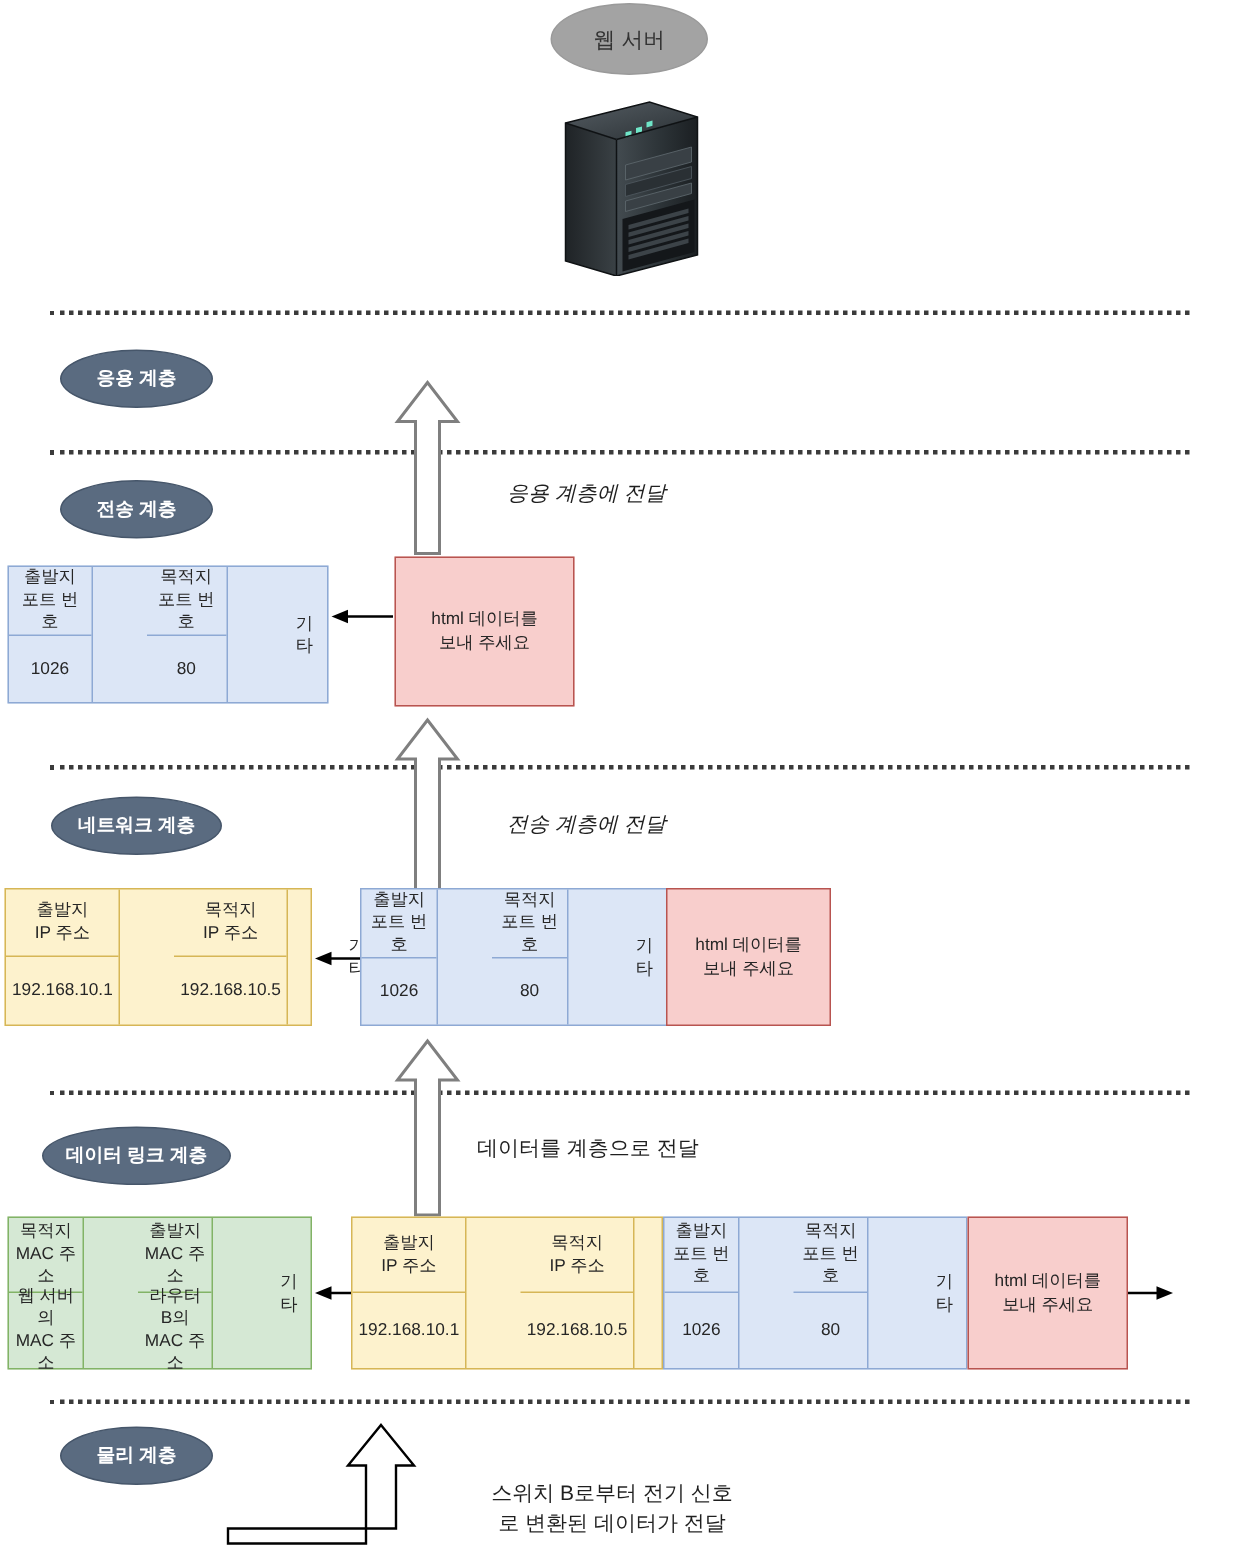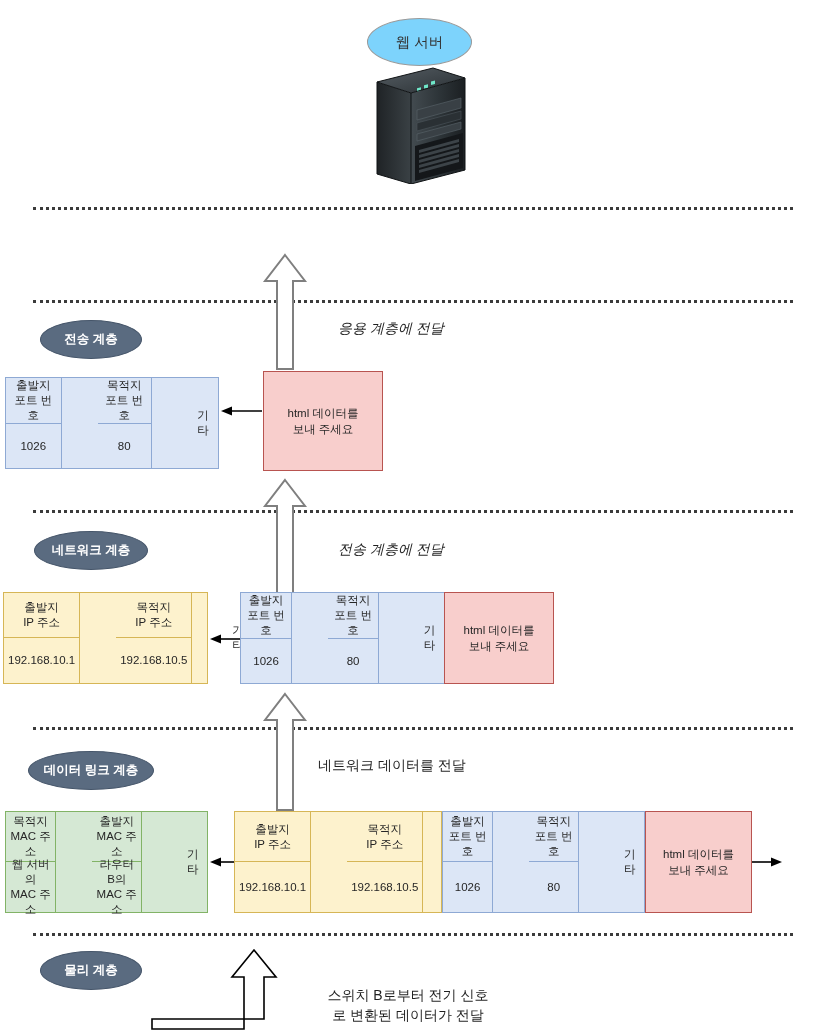--- a/index.html
+++ b/index.html
@@ -12,25 +12,25 @@
     position: relative;
     overflow: hidden;
     color: #262626;
   }
 
   .canvas { position: absolute; inset: 0; }
 
   
   .title-ellipse {
     position: absolute;
-    left: 367px; top: 18px;
+    left: 367px; top: 2px;
     width: 105px; height: 48px;
     border: 1px solid #9a9a9a;
     border-radius: 50%;
-    background: #7dd3fc;
+    background: #a3a3a3;
     display: flex; align-items: center; justify-content: center;
     font-size: 14.5px;
     color: #333333;
   }
 
   
   .server-wrap {
     position: absolute;
     left: 373px; top: 66px;
     width: 96px; height: 118px;
@@ -181,20 +181,21 @@
       <line x1="38" y1="27" x2="92" y2="12" stroke="#0f1214" stroke-width="1"></line>
     </svg>
   </div>
 
   <div class="dotted-line" style="top:207px"></div>
   <div class="dotted-line" style="top:300px"></div>
   <div class="dotted-line" style="top:510px"></div>
   <div class="dotted-line" style="top:727px"></div>
   <div class="dotted-line" style="top:933px"></div>
 
+  <div class="layer-ellipse" style="left:40px; top:233px; width:102px; height:39px;">응용 계층</div>
 
   <div class="layer-ellipse" style="left:34px; top:531px; width:114px; height:39px;">네트워크 계층</div>
 
   <div class="layer-ellipse" style="left:40px; top:320px; width:102px; height:39px;">전송 계층</div>
 
   <div class="layer-ellipse" style="left:28px; top:751px; width:126px; height:39px;">데이터 링크 계층</div>
 
   <div class="layer-ellipse" style="left:40px; top:951px; width:102px; height:39px;">물리 계층</div>
 
   <div class="block-arrow-up" style="left:262px; top:253px; width:46px; height:118px;">
@@ -277,21 +278,21 @@
   </div>
 
   <div class="data-box" style="left:444px; top:592px; width:110px; height:92px;">html 데이터를
 보내 주세요</div>
 
   <div class="block-arrow-up" style="left:262px; top:692px; width:46px; height:120px;">
     <svg width="46" height="120" viewBox="0 0 46 120">
       <polygon points="23,2 43,28 31,28 31,118 15,118 15,28 3,28" fill="#ffffff" stroke="#7f7f7f" stroke-width="2" stroke-linejoin="miter"></polygon>
     </svg>
   </div>
-  <div class="arrow-caption" style="left:318px; top:757px;">네트워크 데이터를 전달</div>
+  <div class="arrow-caption" style="left:318px; top:757px;">데이터를 계층으로 전달</div>
 
   <div class="pdu seg-green" style="left:5px; top:811px; width:203px; height:102px;">
     <div class="pdu-col" style="width:78px">
       <div class="pdu-cell top" style="height:51px">목적지
 MAC 주소</div>
       <div class="pdu-cell" style="height:51px">웹 서버의
 MAC 주소</div>
     </div>
     <div class="pdu-col" style="width:78px">
       <div class="pdu-cell top" style="height:51px">출발지

